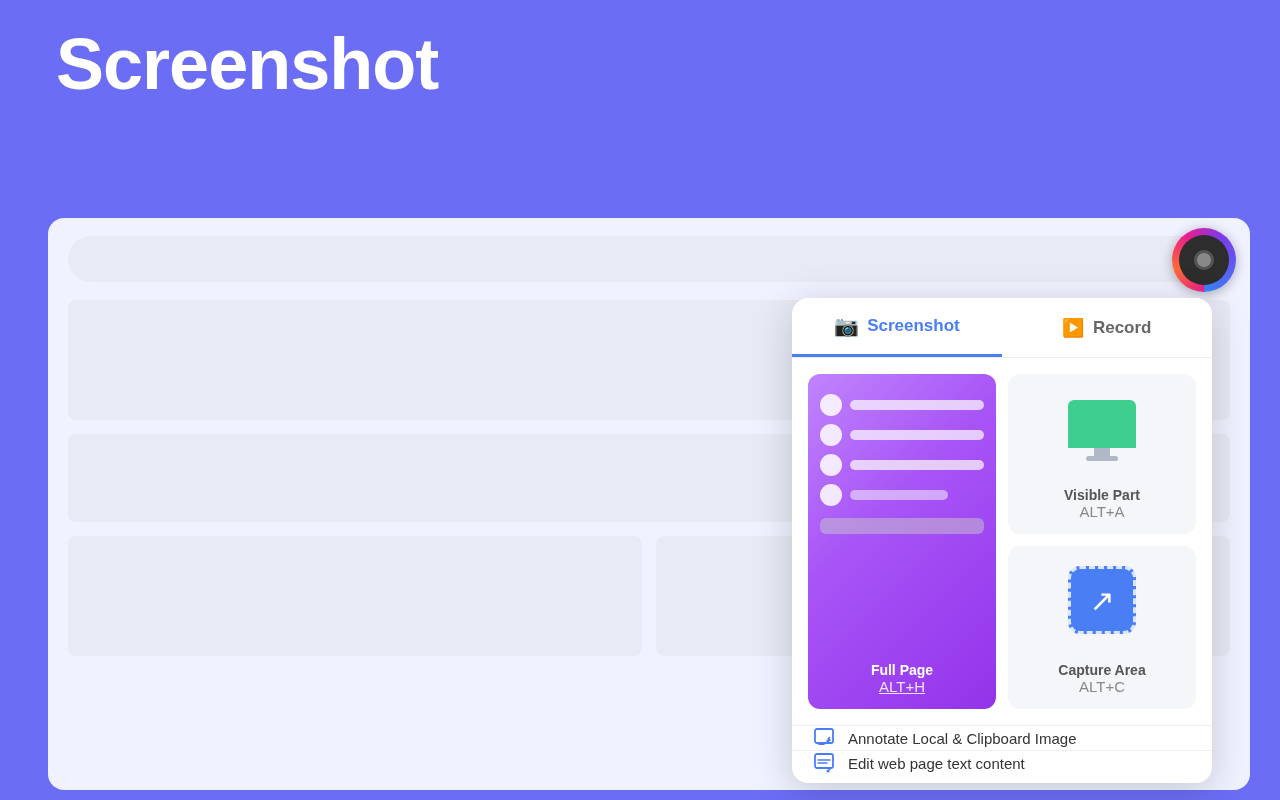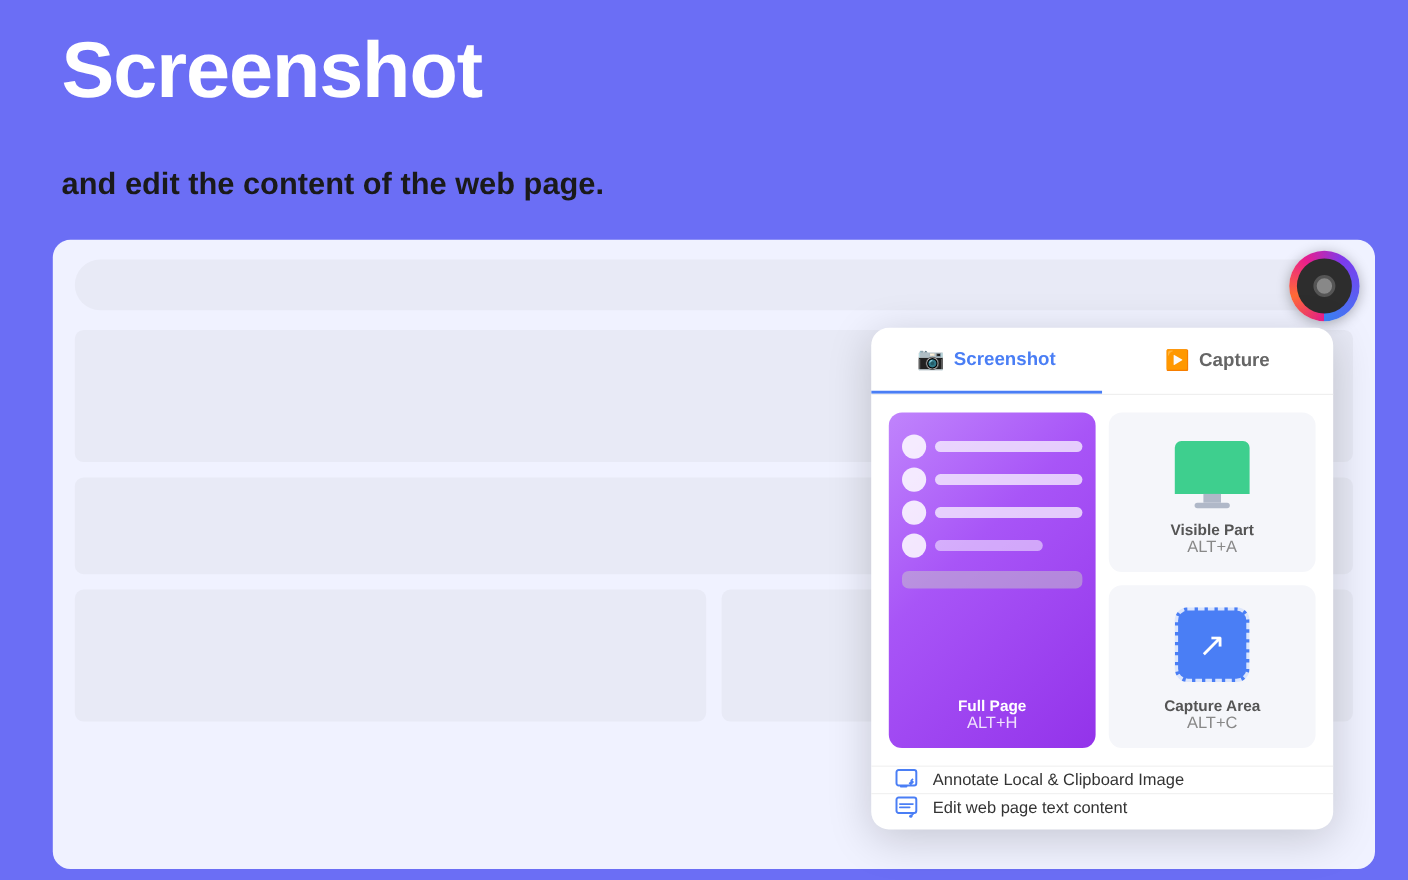--- a/index.html
+++ b/index.html
@@ -257,35 +257,36 @@
       background: rgba(200,200,200,0.5);
       width: 100%;
       margin-top: 4px;
     }
 
     .option-label {
       font-size: 14px;
       font-weight: 600;
       color: #555;
       text-align: center;
-      margin-top: 5px;
+      margin-top: 20px;
     }
 
     .option-label.white {
       color: white;
     }
 
     .option-shortcut {
       font-size: 15px;
       color: #888;
       text-align: center;
     }
 
     .option-shortcut.white {
       color: rgba(255,255,255,0.85);
+      text-decoration: underline;
     }
 
     
     .selected-icon {
       width: 68px;
       height: 68px;
       background: #4a7ef5;
       border-radius: 12px;
       display: flex;
       align-items: center;
@@ -351,21 +352,20 @@
       border-radius: 3px;
     }
   </style>
 </head>
 <body>
 
 <div class="header">
   <div class="header-title">Screenshot</div>
   <div class="header-subtitle">
     <br>
-    <span>and edit the content of the web page.</span>
   </div>
 </div>
 
 <div class="browser-mock">
 
   <div class="address-bar">
 
     <div class="camera-btn" style="position:absolute; right:-6px; top:-8px;">
       <div class="camera-btn-inner">
         <div class="camera-circle"></div>
@@ -388,21 +388,21 @@
 
 <div class="popup">
 
   <div class="popup-tabs">
     <div class="popup-tab active">
       <span class="tab-icon-screenshot">📷</span>
       <span>Screenshot</span>
     </div>
     <div class="popup-tab inactive">
       <span style="font-size:18px;">▶️</span>
-      <span>Capture</span>
+      <span>Record</span>
     </div>
   </div>
 
   <div class="options-grid">
 
     <div class="option-card full-page">
       <div class="fullpage-illustration">
         <div class="fp-row">
           <div class="fp-circle"></div>
           <div class="fp-line"></div>

